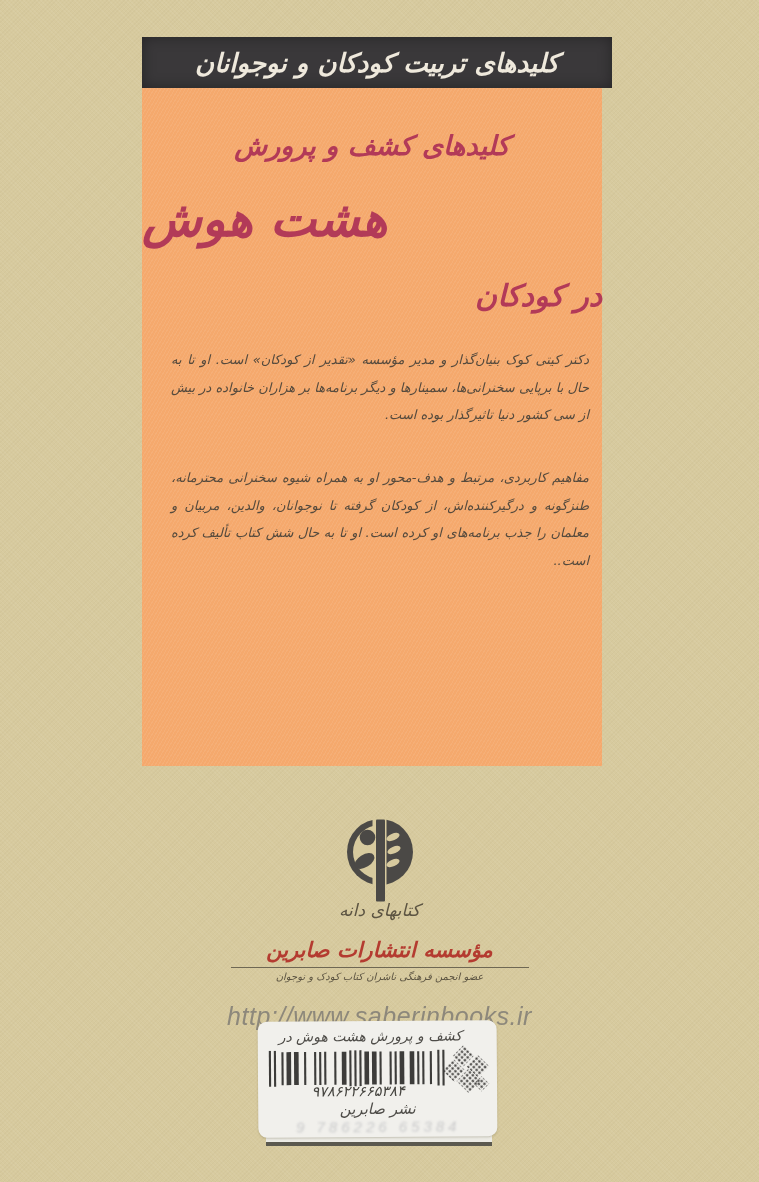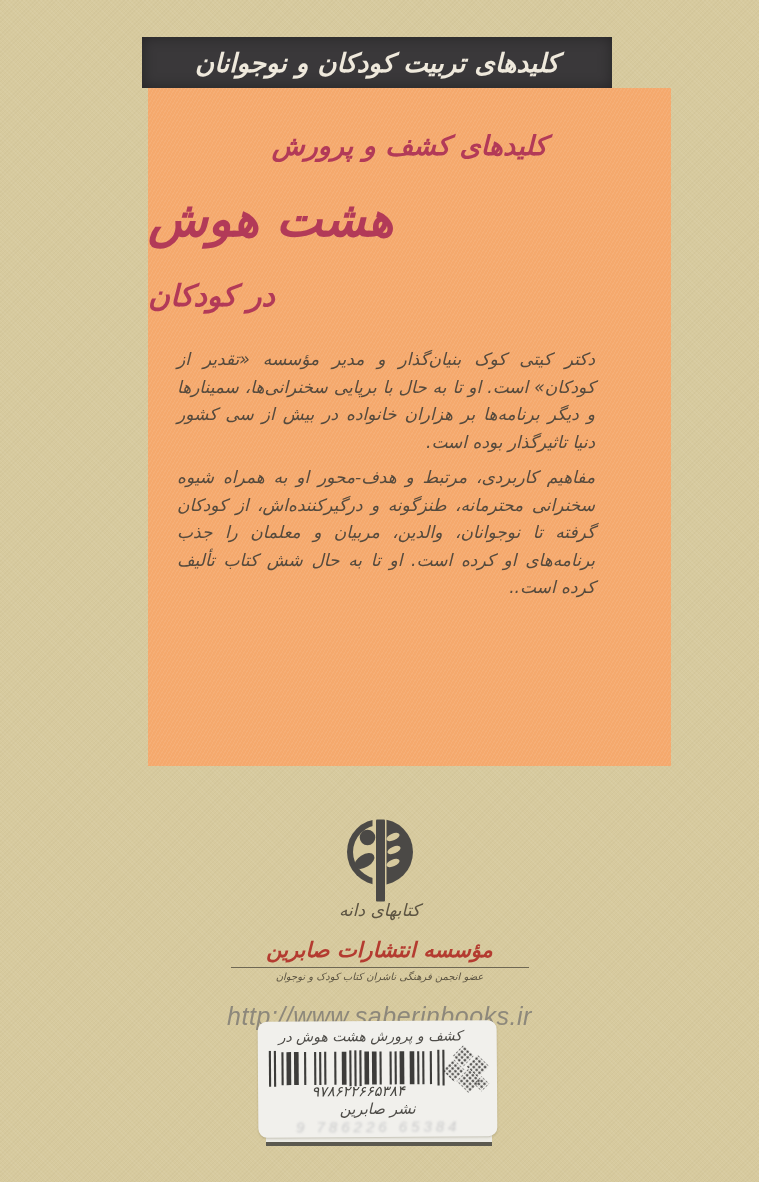--- a/index.html
+++ b/index.html
@@ -24,43 +24,43 @@
     position: absolute; left: 142px; top: 37px; width: 470px; height: 51px;
     background: #3a383a;
     display: flex; align-items: center; justify-content: center;
     color: #efe9dc; font-size: 26px; font-weight: bold;
     direction: rtl;
     box-shadow: inset 0 0 14px rgba(0,0,0,0.35);
   }
 
   
   .panel {
-    position: absolute; left: 148px; top: 88px; width: 523px; height: 678px;
+    position: absolute; left: 142px; top: 88px; width: 460px; height: 678px;
     background: #f5a96d;
     background-image: repeating-linear-gradient(-60deg, rgba(255,255,255,0.07) 0 1px, transparent 1px 3px);
   }
   .series-line {
     position: absolute; top: 42px; left: 0; right: 0;
     text-align: center; direction: rtl;
     color: #b23a58; font-size: 27px; font-weight: bold;
   }
   .main-title {
     position: absolute; top: 86px; left: 0; right: 0;
     text-align: left; direction: rtl;
     color: #b23a58; font-size: 49px; font-weight: bold; line-height: 92px;
   }
   .subtitle {
     position: absolute; top: 190px; left: 0; right: 0;
-    text-align: left; direction: rtl;
+    text-align: right; direction: rtl;
     color: #b23a58; font-size: 30px; font-weight: bold;
   }
   .para {
     position: absolute; left: 29px; width: 418px;
     direction: rtl; text-align: justify;
-    color: #554a3d; font-size: 17px; line-height: 27.5px;
+    color: #554a3d; font-size: 13px; line-height: 27.5px;
   }
   .para-1 { top: 258px; }
   .para-2 { top: 376px; }
 
   
   .publisher {
     position: absolute; left: 0; right: 0; top: 816px;
     text-align: center;
   }
   .logo-svg { display: block; margin: 0 auto; }

